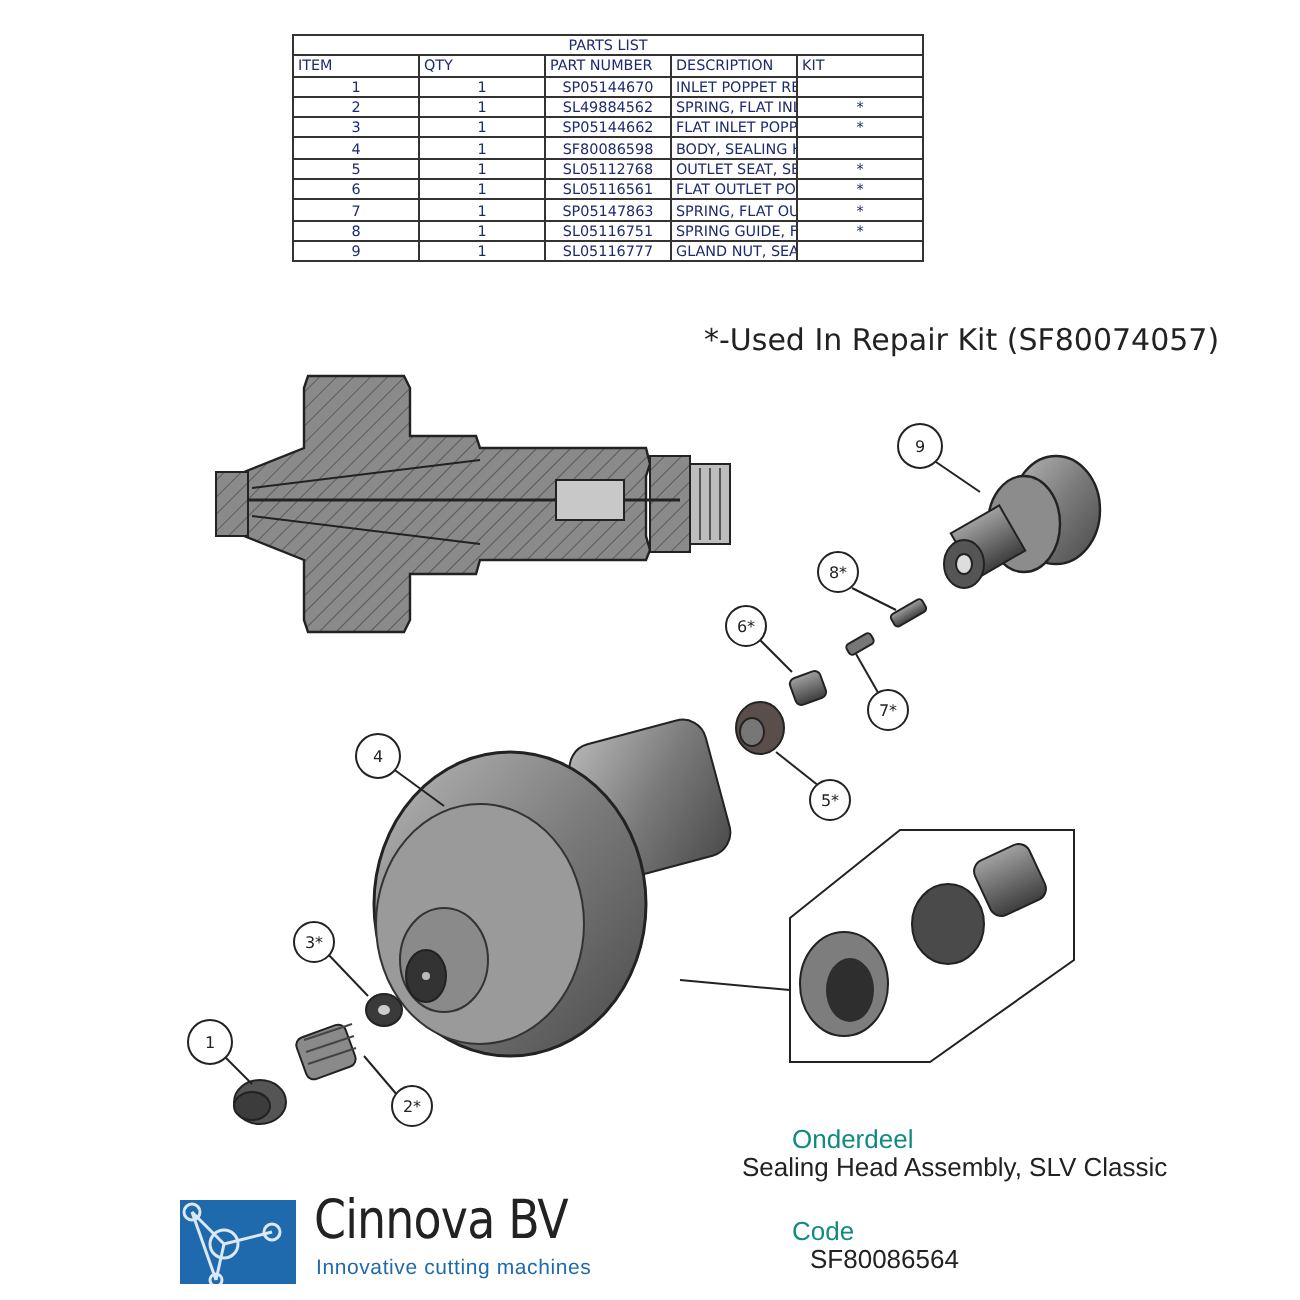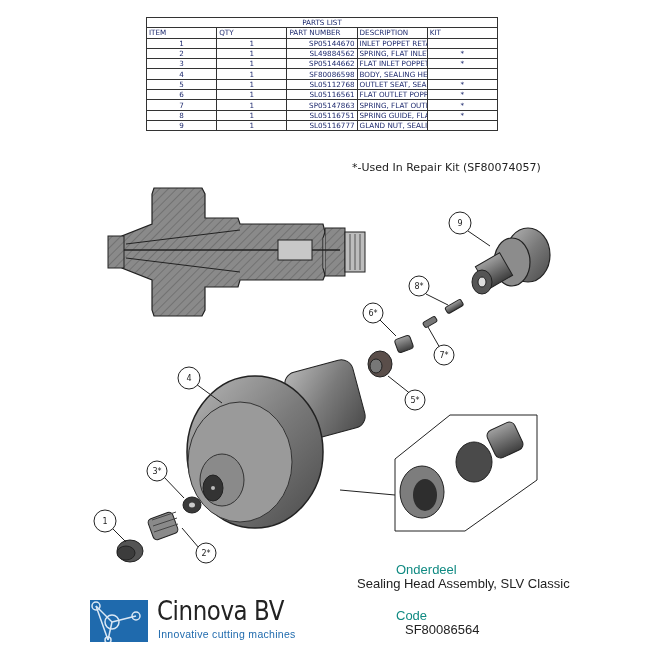--- a/index.html
+++ b/index.html
@@ -1,26 +1,26 @@
 <!DOCTYPE html>
 <html><head>
 <meta charset="utf-8">
 <style>
   html, body { margin:0; padding:0; background:#ffffff; }
   body { width:650px; height:650px; position:relative; overflow:hidden; font-family:"DejaVu Sans", sans-serif; }
-  .parts-table { position:absolute; left:146px; top:17px; width:352px; border-collapse:collapse; font-family:"DejaVu Sans", sans-serif; font-size:7.2px; color:#1e2a6e; table-layout:fixed; }
+  .parts-table { position:absolute; left:146px; top:17px; width:316px; border-collapse:collapse; font-family:"DejaVu Sans", sans-serif; font-size:7.2px; color:#1e2a6e; table-layout:fixed; }
   .parts-table td, .parts-table th { border:1px solid #333; padding:0 2px; height:9.3px; line-height:9px; white-space:nowrap; overflow:hidden; font-weight:normal; }
   .parts-table .title-row th { text-align:center; }
   .parts-table .head-row th { text-align:left; }
   .c-item { width:28px; text-align:center; }
   .c-qty { width:20px; text-align:center; }
-  .c-part { width:60px; text-align:right; }
+  .c-part { width:60px; text-align:center; }
   .c-desc { text-align:left; }
   .c-kit { width:14px; text-align:center; }
-  .footnote { position:absolute; left:352px; top:161px; font-size:11px; color:#222; font-family:"DejaVu Sans", sans-serif; }
+  .footnote { position:absolute; left:352px; top:161px; font-size:15px; color:#222; font-family:"DejaVu Sans", sans-serif; }
   .diagram { position:absolute; left:0; top:0; width:650px; height:650px; }
   .callout-label { font-family:"DejaVu Sans", sans-serif; font-size:8px; fill:#222; }
   .note { position:absolute; left:372px; top:538px; width:200px; text-align:center; font-size:7px; color:#222; line-height:9px; }
   .info-label { position:absolute; font-family:"Liberation Sans", sans-serif; font-weight:normal; font-size:13px; color:#108a82;margin-left:39px; }
   .info-value { position:absolute; font-family:"Liberation Sans", sans-serif; font-size:13px; color:#222; }
   .logo-box { position:absolute; left:90px; top:600px; width:58px; height:42px; background:#1f6aad; }
   .logo-name { position:absolute; left:157px; top:595px; font-family:"DejaVu Sans", sans-serif; font-size:27px; color:#222; letter-spacing:-0.5px; transform:scaleX(0.85); transform-origin:left top; }
   .logo-tag { position:absolute; left:158px; top:628px; font-family:Liberation Sans, sans-serif; font-size:10.5px; color:#1f6aad; letter-spacing:0.3px; }
 </style>
 </head>
@@ -244,21 +244,21 @@
   <g>
     <circle cx="206" cy="553" r="10" fill="#fff" stroke="#222"></circle>
     <text class="callout-label" x="206" y="556" text-anchor="middle">2*</text>
   </g>
 </svg>
 
 <div class="note">
 </div>
 
 <div class="info-label" style="left:357px; top:562px;">Onderdeel</div>
-<div class="info-value" style="left:357px; top:576px;">Sealing Head Assembly, SLV Classic</div>
+<div class="info-value" style="left:371px; top:576px;">Sealing Head Assembly, SLV Classic</div>
 <div class="info-label" style="left:357px; top:608px;text-align:right;">Code</div>
 <div class="info-value" style="left:357px; top:622px;margin-left:48px;">SF80086564</div>
 
 <div class="logo-box">
   <svg width="58" height="42" viewBox="0 0 58 42" xmlns="http://www.w3.org/2000/svg">
     <g stroke="#dbe8f5" stroke-width="1.5" fill="none">
       <line x1="6" y1="6" x2="22" y2="22"></line>
       <line x1="22" y1="22" x2="46" y2="16"></line>
       <line x1="22" y1="22" x2="18" y2="40"></line>
       <line x1="6" y1="6" x2="18" y2="40"></line>

